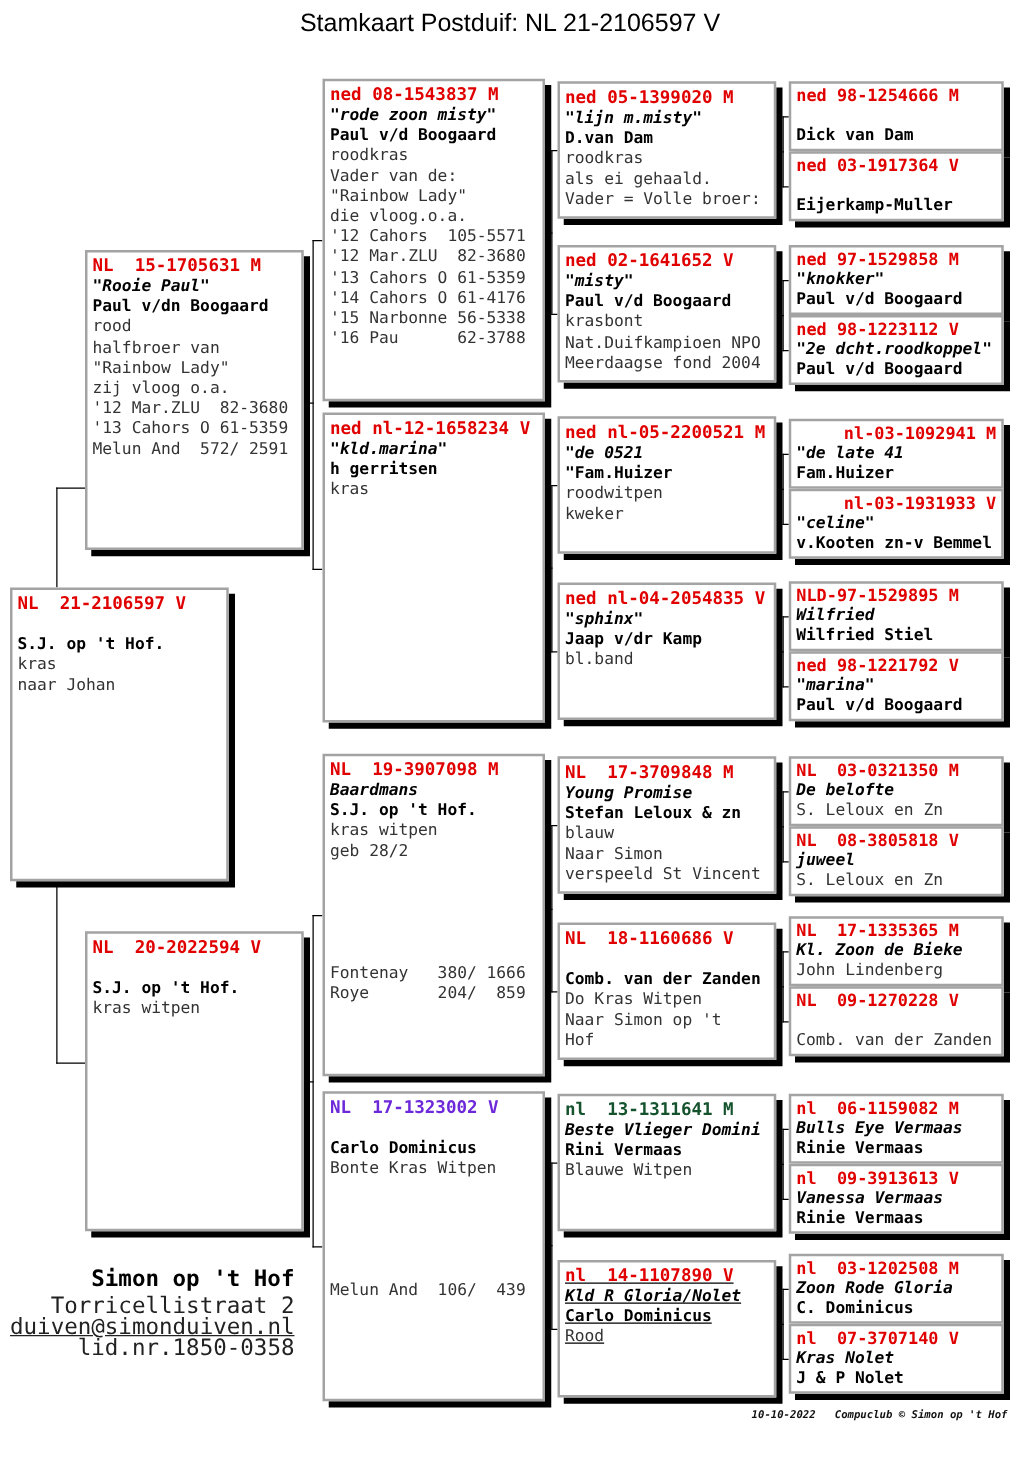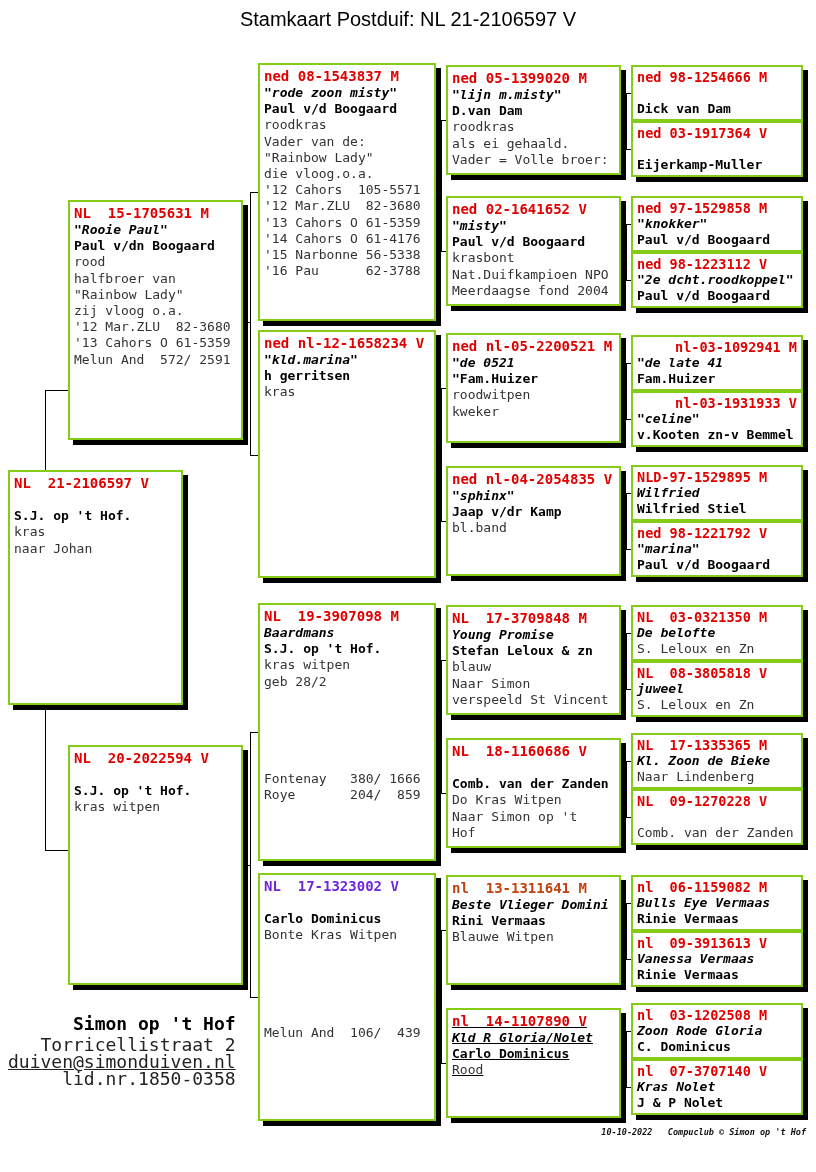--- a/index.html
+++ b/index.html
@@ -1,20 +1,20 @@
 <!DOCTYPE html>
 <html><head>
 <meta charset="utf-8">
 <style>
   html,body{margin:0;padding:0;background:#fff;}
   #canvas{position:relative;width:816px;height:1172px;background:#ffffff;overflow:hidden;
           font-family:"DejaVu Sans Mono",monospace;}
   .title{position:absolute;left:0;top:8px;width:100%;text-align:center;
          font-family:"Liberation Sans",sans-serif;font-size:20px;color:#000;}
-  .box{position:absolute;background:#fff;border:2px solid #84cc16;box-shadow:5px 5px 0 #000;
+  .box{position:absolute;background:#fff;border:2px solid #a3a3a3;box-shadow:5px 5px 0 #000;
        box-sizing:border-box;padding:2px 4px;overflow:hidden;}
   .ring{font-weight:bold;font-size:14px;line-height:18px;white-space:pre;}
   .box.small .ring{font-size:13.5px;line-height:16px;}
   .ln{font-size:13px;line-height:16.2px;min-height:16.2px;white-space:pre;color:#333;}
   .box.small .ln{line-height:16px;min-height:16px;}
   .ln.b{font-weight:bold;color:#000;}
   .ln.bi{font-weight:bold;font-style:italic;color:#000;}
   .conn{position:absolute;background:#000;}
   .footer{position:absolute;left:8px;top:1012px;color:#000;text-align:right;}
   .f-name{font-size:18px;font-weight:bold;line-height:24px;white-space:pre;}
@@ -200,21 +200,21 @@
       </div>
       <div class="box" style="left: 446px; top: 738px; width: 175px; height: 110px;">
         <div class="ring" style="color: rgb(224, 0, 0);">NL  18-1160686 V</div>
         <div class="ln n"> </div>
         <div class="ln b">Comb. van der Zanden</div>
         <div class="ln n">Do Kras Witpen</div>
         <div class="ln n">Naar Simon op 't</div>
         <div class="ln n">Hof</div>
       </div>
       <div class="box" style="left: 446px; top: 875px; width: 175px; height: 110px;">
-        <div class="ring" style="color: #c2410c;">nl  13-1311641 M</div>
+        <div class="ring" style="color: #14532d;">nl  13-1311641 M</div>
         <div class="ln bi">Beste Vlieger Domini</div>
         <div class="ln b">Rini Vermaas</div>
         <div class="ln n">Blauwe Witpen</div>
       </div>
       <div class="box" style="left: 446px; top: 1008px; width: 175px; height: 110px; text-decoration: underline;">
         <div class="ring" style="color: rgb(224, 0, 0);">nl  14-1107890 V</div>
         <div class="ln bi">Kld R Gloria/Nolet</div>
         <div class="ln b">Carlo Dominicus</div>
         <div class="ln n">Rood</div>
       </div>
@@ -264,21 +264,21 @@
         <div class="ln n">S. Leloux en Zn</div>
       </div>
       <div class="box small" style="left: 631px; top: 661px; width: 172px; height: 56px;">
         <div class="ring" style="color: rgb(224, 0, 0);">NL  08-3805818 V</div>
         <div class="ln bi">juweel</div>
         <div class="ln n">S. Leloux en Zn</div>
       </div>
       <div class="box small" style="left: 631px; top: 733px; width: 172px; height: 56px;">
         <div class="ring" style="color: rgb(224, 0, 0);">NL  17-1335365 M</div>
         <div class="ln bi">Kl. Zoon de Bieke</div>
-        <div class="ln n">Naar Lindenberg</div>
+        <div class="ln n">John Lindenberg</div>
       </div>
       <div class="box small" style="left: 631px; top: 789px; width: 172px; height: 56px;">
         <div class="ring" style="color: rgb(224, 0, 0);">NL  09-1270228 V</div>
         <div class="ln n"> </div>
         <div class="ln n">Comb. van der Zanden</div>
       </div>
       <div class="box small" style="left: 631px; top: 875px; width: 172px; height: 56px;">
         <div class="ring" style="color: rgb(224, 0, 0);">nl  06-1159082 M</div>
         <div class="ln bi">Bulls Eye Vermaas</div>
         <div class="ln b">Rinie Vermaas</div>

